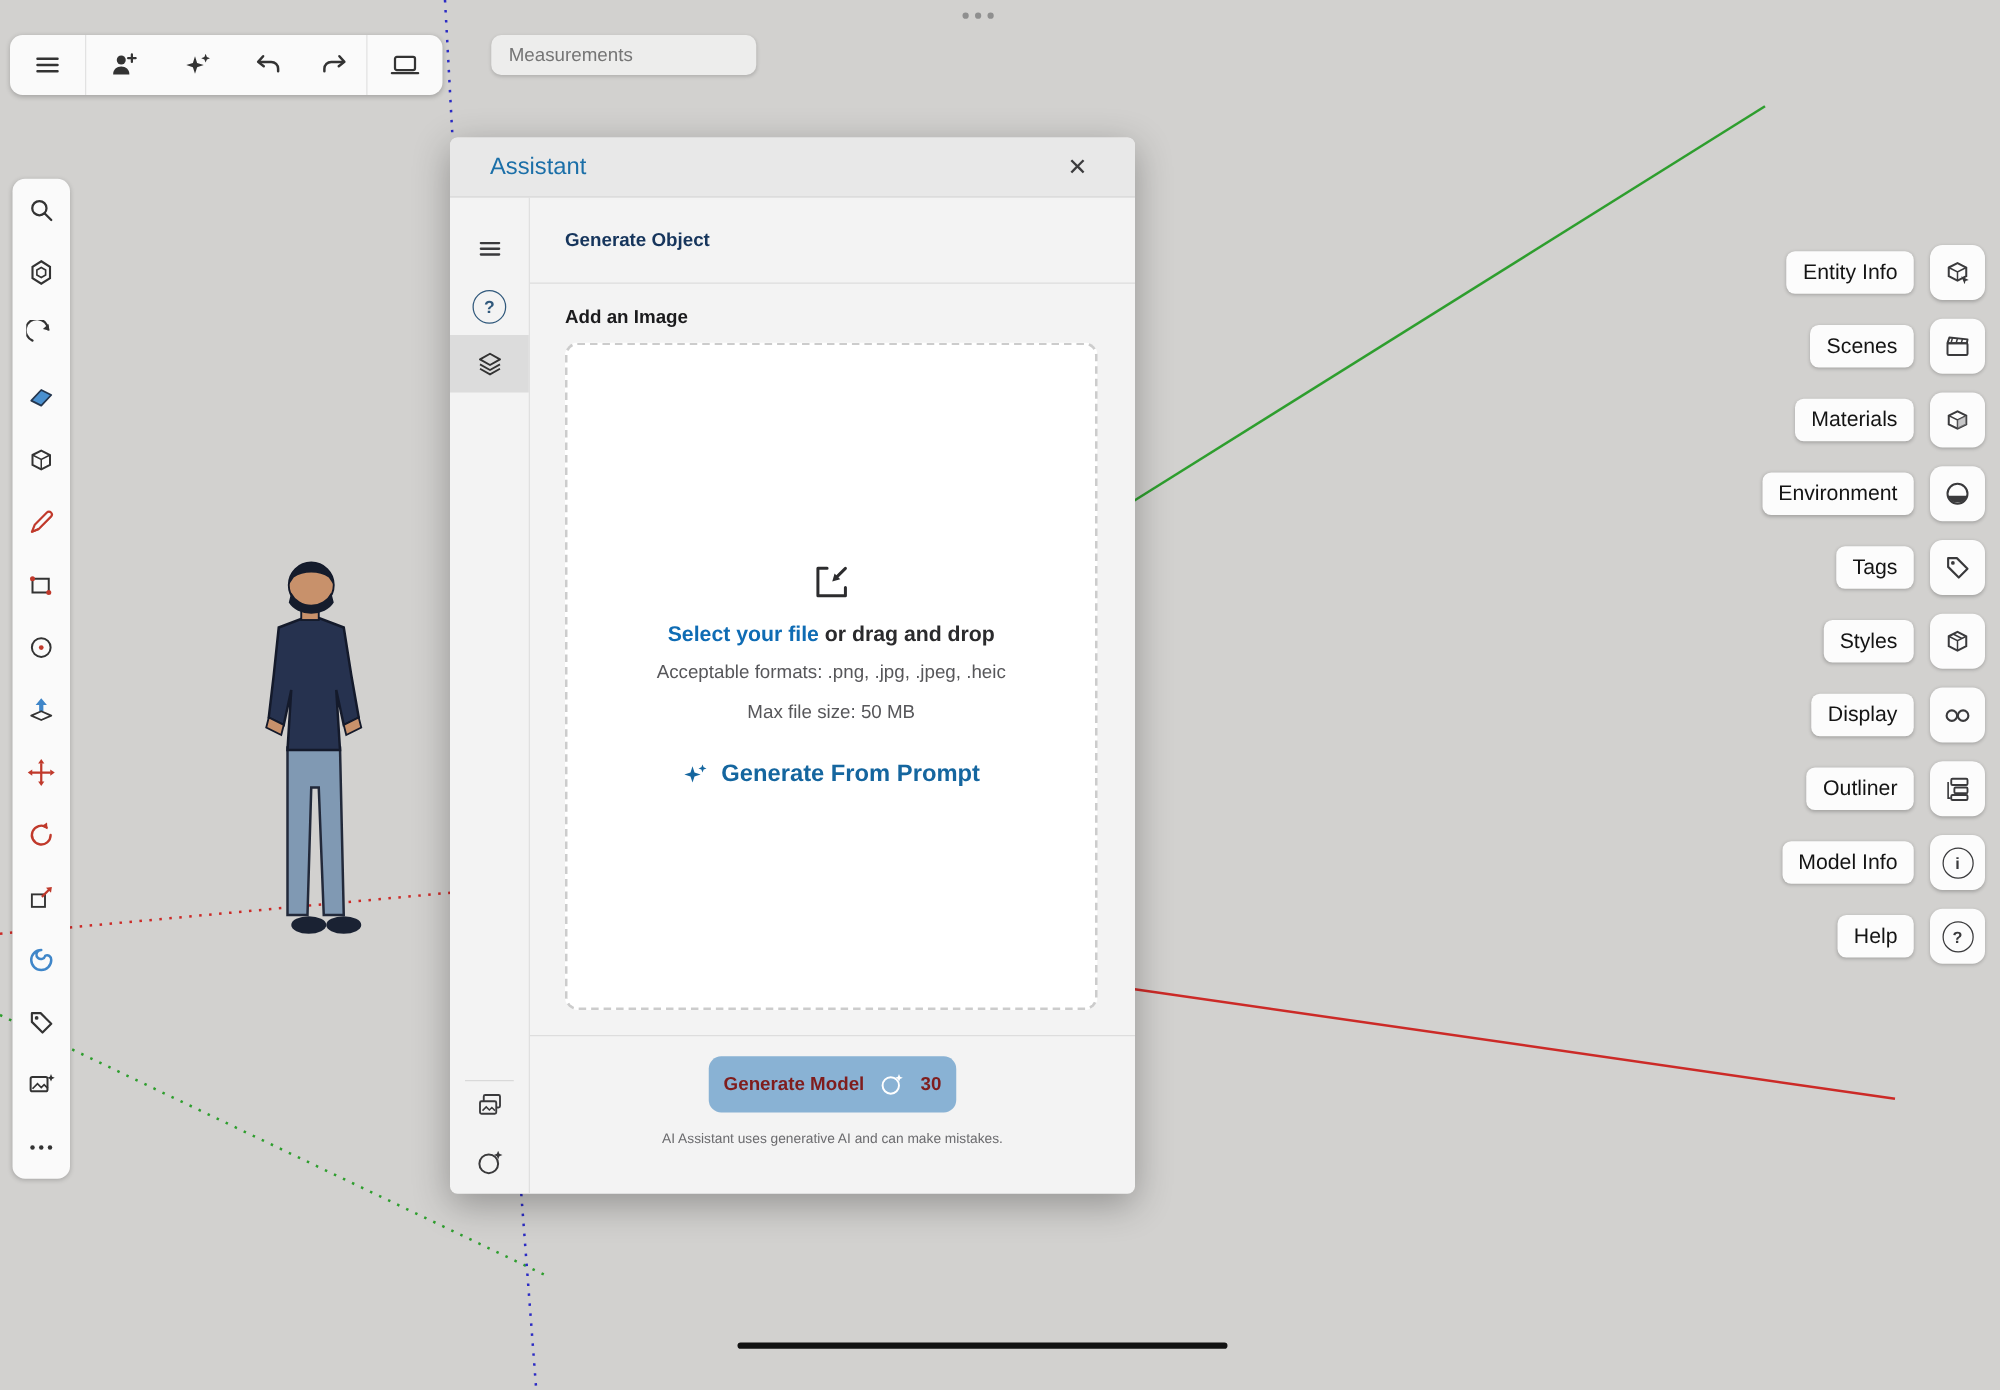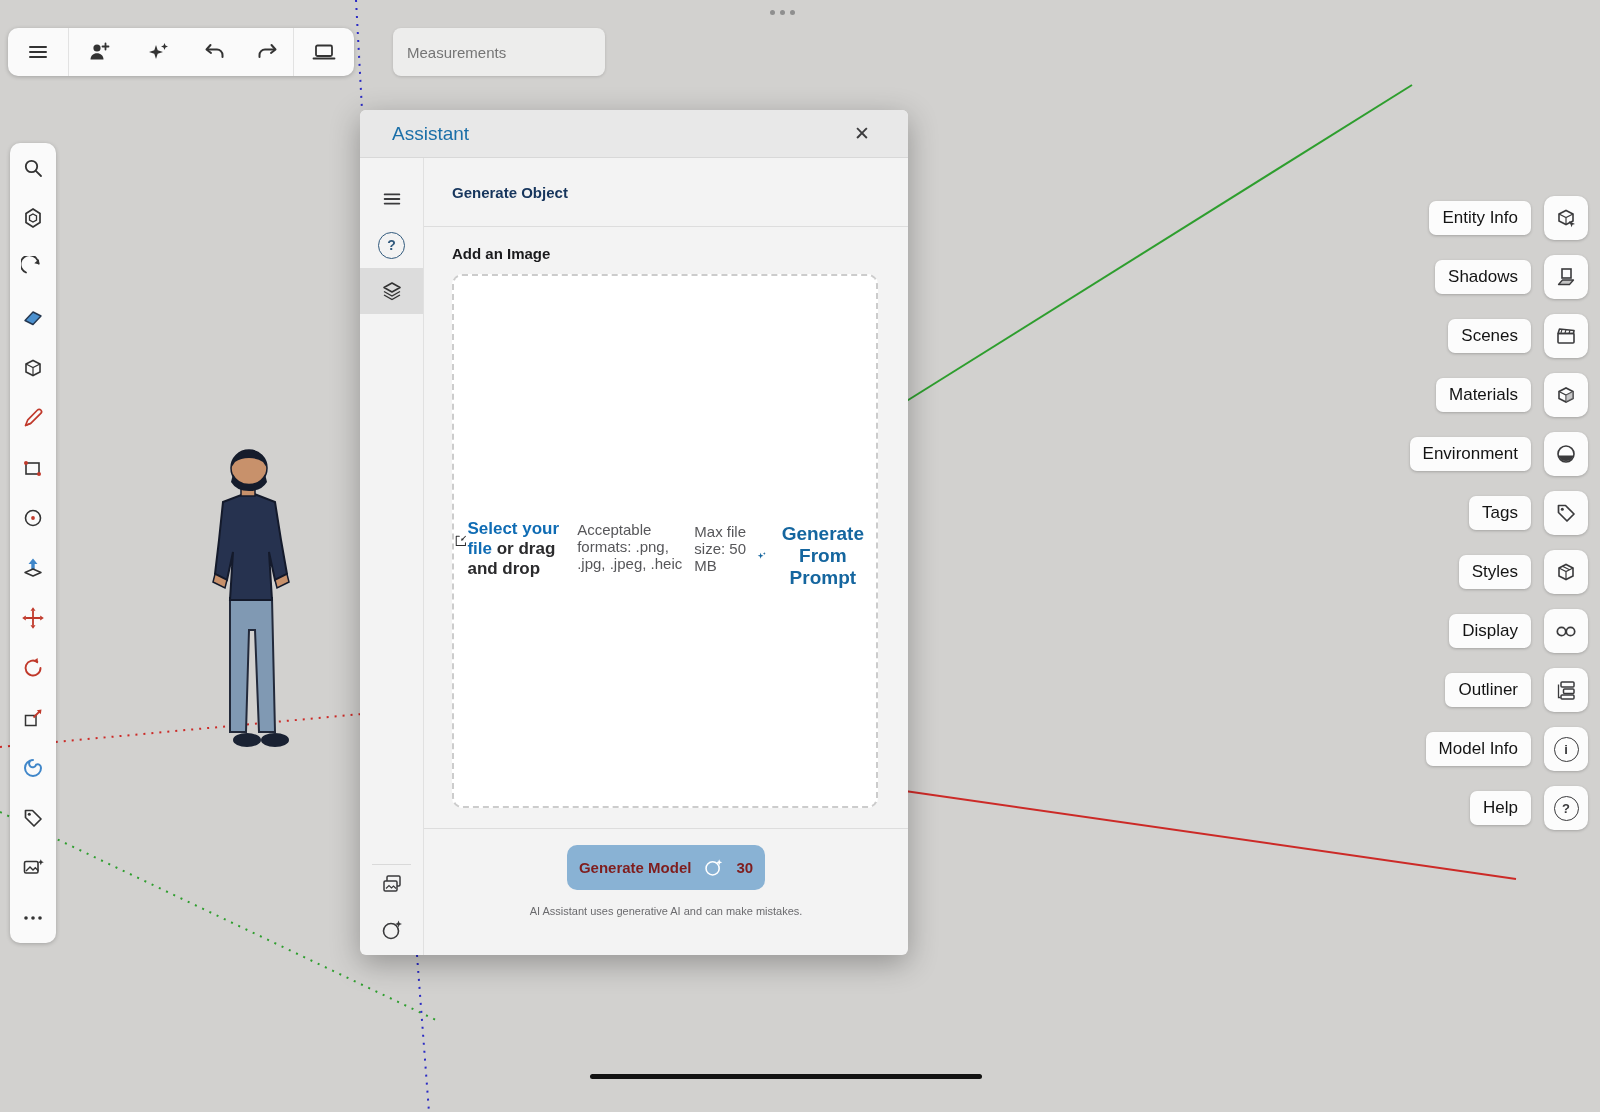--- a/index.html
+++ b/index.html
@@ -10,21 +10,21 @@
 
   
   #axes{position:absolute;left:0;top:0;z-index:1;}
   #figure{position:absolute;left:183px;top:440px;z-index:1;}
 
   
   .float{background:#fafafa;border-radius:10px;box-shadow:0 1px 4px rgba(0,0,0,.22);}
   .topbar{position:absolute;left:8px;top:28px;height:48px;display:flex;align-items:center;z-index:2;}
   .tb-btn{width:60px;height:48px;display:flex;align-items:center;justify-content:center;background:none;border:none;padding:0;cursor:pointer;}
   .tb-sep{width:1px;height:48px;background:#e2e2e2;}
-  .measure{position:absolute;left:393px;top:28px;width:212px;height:48px;background:#ededec;border-radius:8px;
+  .measure{position:absolute;left:393px;top:28px;width:212px;height:32px;background:#ededec;border-radius:8px;
            box-shadow:0 1px 3px rgba(0,0,0,.15);display:flex;align-items:center;z-index:2;}
   .measure input{border:none;background:transparent;outline:none;font-size:15px;color:#6b6b6e;padding:0 14px;width:100%;
                  font-family:"Liberation Sans",sans-serif;}
   .dots-handle{position:absolute;left:770px;top:10px;display:flex;gap:5px;z-index:2;}
   .dots-handle i{width:5px;height:5px;border-radius:50%;background:#8f8f8f;}
 
   .lefttool{position:absolute;left:10px;top:143px;width:46px;display:flex;flex-direction:column;z-index:2;}
   .lt-btn{width:46px;height:50px;display:flex;align-items:center;justify-content:center;background:none;border:none;padding:0;cursor:pointer;}
 
   
@@ -52,21 +52,21 @@
           color:#31597c;font-size:14px;font-weight:700;}
   .rail-sep{position:absolute;bottom:90px;left:12px;right:12px;height:1px;background:#d9d9d9;}
   .rail-bot1{position:absolute;bottom:48px;left:0;width:63px;}
   .rail-bot2{position:absolute;bottom:2px;left:0;width:63px;}
 
   .main{flex:1;display:flex;flex-direction:column;min-width:0;}
   .sec-head{height:68px;display:flex;align-items:center;padding-left:28px;border-bottom:1px solid #dddddd;flex:0 0 auto;}
   .sec-title{color:#16355c;font-weight:700;font-size:15px;}
   .content{flex:1;padding:18px 30px 20px 28px;display:flex;flex-direction:column;min-height:0;}
   .add-img{font-size:15px;font-weight:700;color:#1b1b1d;margin-bottom:12px;}
-  .dropzone{flex:1;background:#ffffff;border:2px dashed #cccccc;border-radius:10px;display:flex;flex-direction:row;
+  .dropzone{flex:1;background:#ffffff;border:2px dashed #cccccc;border-radius:10px;display:flex;flex-direction:column;
             align-items:center;justify-content:center;cursor:pointer;}
   .dz-line1{margin-top:16px;font-size:17px;font-weight:700;color:#2b2b2d;}
   .dz-link{color:#0f6cb4;}
   .dz-sub{margin-top:11px;font-size:15px;color:#57575a;}
   .dz-sub2{margin-top:15px;font-size:15px;color:#57575a;}
   .dz-prompt{margin-top:30px;display:flex;align-items:center;gap:9px;border:none;background:none;cursor:pointer;
              color:#15669f;font-size:19px;font-weight:700;font-family:"Liberation Sans",sans-serif;}
   .dlg-foot{flex:0 0 110px;border-top:1px solid #dddddd;display:flex;flex-direction:column;align-items:center;padding-top:16px;gap:15px;}
   .gen-btn{width:198px;height:45px;border:none;border-radius:10px;background:#89b2d4;color:#7f1d1d;font-size:15px;font-weight:700;
            display:flex;align-items:center;justify-content:center;gap:12px;cursor:default;font-family:"Liberation Sans",sans-serif;}
@@ -262,29 +262,20 @@
       <div class="rp-label"><span>Entity Info</span></div>
       <button class="rp-btn">
         <svg width="24" height="24" viewBox="0 0 24 24">
             <path d="M5 8 L12 4.5 L19 8 L19 15 L12 18.5 L5 15 Z" fill="none" stroke="#3a3a3c" stroke-width="1.6"></path>
             <path d="M5 8 L12 11.5 L19 8 M12 11.5 V18.5" stroke="#3a3a3c" stroke-width="1.2" fill="none"></path>
             <path d="M15 15 l6 3 -2.6.7 -.7 2.6 Z" fill="#3a3a3c"></path>
           </svg>
       </button>
     </div>
 
-    <div class="rp-row">
-      <div class="rp-label"><span>Shadows</span></div>
-      <button class="rp-btn">
-        <svg width="24" height="24" viewBox="0 0 24 24">
-            <rect x="8" y="4" width="9" height="9" fill="none" stroke="#3a3a3c" stroke-width="1.6"></rect>
-            <path d="M4.5 19.5 l4-4.5 h11 l-4 4.5 Z" fill="#c4c4c4" stroke="#3a3a3c" stroke-width="1.3" stroke-linejoin="round"></path>
-          </svg>
-      </button>
-    </div>
 
     <div class="rp-row">
       <div class="rp-label"><span>Scenes</span></div>
       <button class="rp-btn">
         <svg width="24" height="24" viewBox="0 0 24 24">
             <rect x="4" y="9.5" width="16" height="9.5" rx="1" fill="none" stroke="#3a3a3c" stroke-width="1.6"></rect>
             <path d="M4 9.5 L5.5 5 L20 6.5 L19.5 9.5 Z" fill="none" stroke="#3a3a3c" stroke-width="1.6" stroke-linejoin="round"></path>
             <path d="M8 5.3 L7 8.8 M12 5.7 L11 9.2 M16 6.1 L15 9.5" stroke="#3a3a3c" stroke-width="1.2"></path>
           </svg>
       </button>

